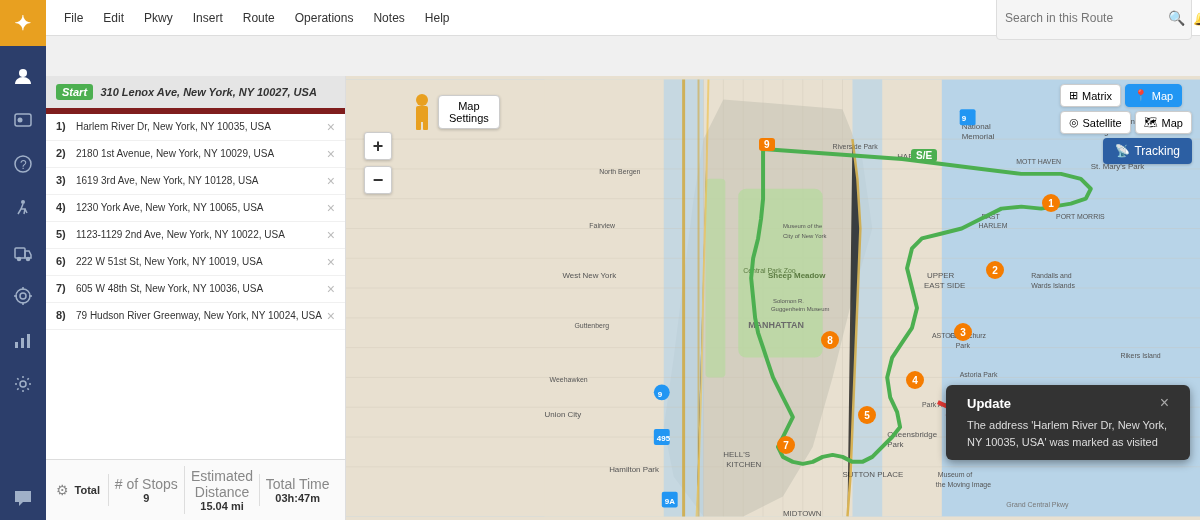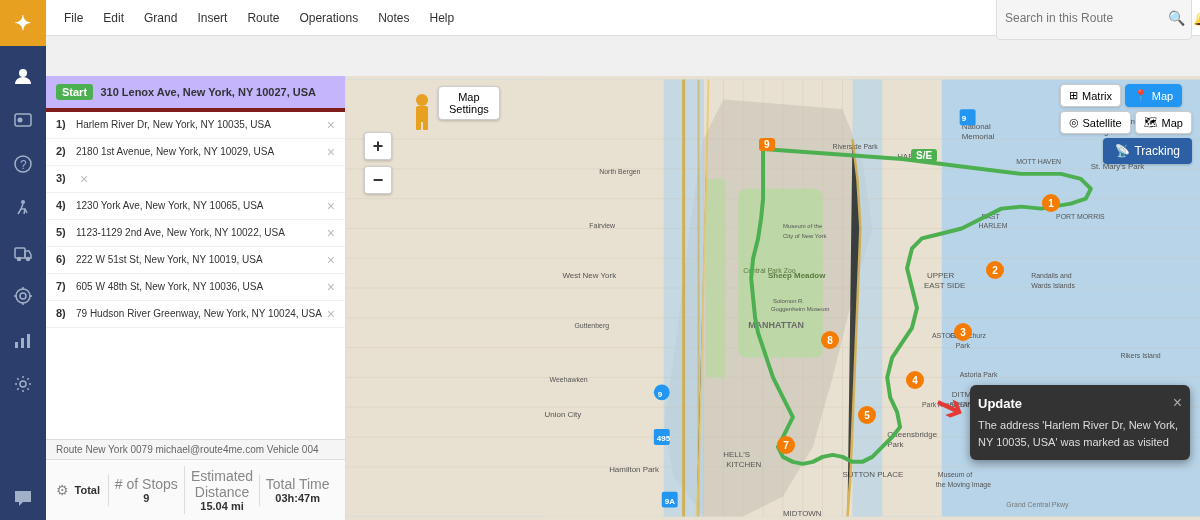--- a/index.html
+++ b/index.html
@@ -107,22 +107,23 @@
       width: 300px;
       background: white;
       border-right: 1px solid #ddd;
       display: flex;
       flex-direction: column;
       flex-shrink: 0;
       height: 100%;
     }
     .route-header {
       padding: 8px 10px;
-      border-bottom: 4px solid #7f1d1d;
-      background: #c4b5fd;
+      border-bottom: 6px solid #7f1d1d;
+      background: #e5e5e5;
+      font-style: italic;
     }
     .start-badge {
       display: inline-block;
       background: #4caf50;
       color: white;
       font-size: 11px;
       font-weight: bold;
       padding: 2px 6px;
       border-radius: 3px;
       margin-right: 4px;
@@ -294,25 +295,25 @@
       gap: 4px;
       box-shadow: 0 1px 3px rgba(0,0,0,0.2);
       align-self: flex-end;
     }
 
     
     .update-popup {
       position: absolute;
       bottom: 60px;
       right: 10px;
-      width: 220px;
+      width: 244px;
       background: #333;
       color: white;
       border-radius: 6px;
-      padding: 10px 8px;
+      padding: 10px 21px;
       font-size: 11px;
       box-shadow: 0 3px 10px rgba(0,0,0,0.4);
       z-index: 100;
     }
     .update-popup-header {
       display: flex;
       justify-content: space-between;
       align-items: center;
       margin-bottom: 6px;
     }
@@ -410,21 +411,21 @@
         <path d="M2 3h16v11H10l-4 4v-4H2V3z"></path>
       </svg>
   </div>
 </div>
 
 <div class="main-content">
 
   <div class="menu-bar">
     <div class="menu-item">File</div>
     <div class="menu-item">Edit</div>
-    <div class="menu-item">Grand</div>
+    <div class="menu-item">Pkwy</div>
     <div class="menu-item">Insert</div>
     <div class="menu-item">Route</div>
     <div class="menu-item">Operations</div>
     <div class="menu-item">Notes</div>
     <div class="menu-item">Help</div>
     <div class="search-bar">
       <input type="text" placeholder="Search in this Route" style="">
       <div class="search-icons">
         <span style="cursor:pointer; color:#888;">🔍</span>
         <span style="cursor:pointer; color:#888;">🔔</span>
@@ -448,20 +449,21 @@
         <span class="stop-address">Harlem River Dr, New York, NY 10035, USA</span>
         <span class="stop-close">×</span>
       </div>
           <div class="stop-item">
         <span class="stop-number">2)</span>
         <span class="stop-address">2180 1st Avenue, New York, NY 10029, USA</span>
         <span class="stop-close">×</span>
       </div>
           <div class="stop-item">
         <span class="stop-number">3)</span>
+        <span class="stop-address">1619 3rd Ave, New York, NY 10128, USA</span>
         <span class="stop-close">×</span>
       </div>
           <div class="stop-item">
         <span class="stop-number">4)</span>
         <span class="stop-address">1230 York Ave, New York, NY 10065, USA</span>
         <span class="stop-close">×</span>
       </div>
           <div class="stop-item">
         <span class="stop-number">5)</span>
         <span class="stop-address">1123-1129 2nd Ave, New York, NY 10022, USA</span>
@@ -477,21 +479,20 @@
         <span class="stop-address">605 W 48th St, New York, NY 10036, USA</span>
         <span class="stop-close">×</span>
       </div>
           <div class="stop-item">
         <span class="stop-number">8)</span>
         <span class="stop-address">79 Hudson River Greenway, New York, NY 10024, USA</span>
         <span class="stop-close">×</span>
       </div>
         </div>
 
-      <div class="route-info-bar">Route New York 0079  michael@route4me.com  Vehicle 004</div>
 
       <div class="route-footer">
         <div class="footer-row">
           <span class="gear-icon-footer">⚙</span>
           <span class="footer-total">Total</span>
           <div class="footer-col">
             <div class="footer-label"># of Stops</div>
             <div class="footer-value">9</div>
           </div>
           <div class="footer-col">
@@ -630,21 +631,21 @@
 
       <div class="map-controls">
         <div style="position:absolute; top:8px; left:52px;">
           <svg width="28" height="40" viewBox="0 0 28 40" fill="none">
             <circle cx="14" cy="8" r="6" fill="#e8a020"></circle>
             <rect x="8" y="14" width="12" height="16" rx="2" fill="#e8a020"></rect>
             <rect x="8" y="28" width="5" height="10" rx="1" fill="#e8a020"></rect>
             <rect x="15" y="28" width="5" height="10" rx="1" fill="#e8a020"></rect>
           </svg>
         </div>
-        <div style="position:absolute; top:2px; left:82px;">
+        <div style="position:absolute; top:11px; left:82px;">
           <button class="map-settings-btn">Map Settings</button>
         </div>
         <div style="position:absolute; top:48px; left:8px;">
           <button class="map-zoom-btn">+</button>
         </div>
         <div style="position:absolute; top:82px; left:8px;">
           <button class="map-zoom-btn">−</button>
         </div>
       </div>
 

